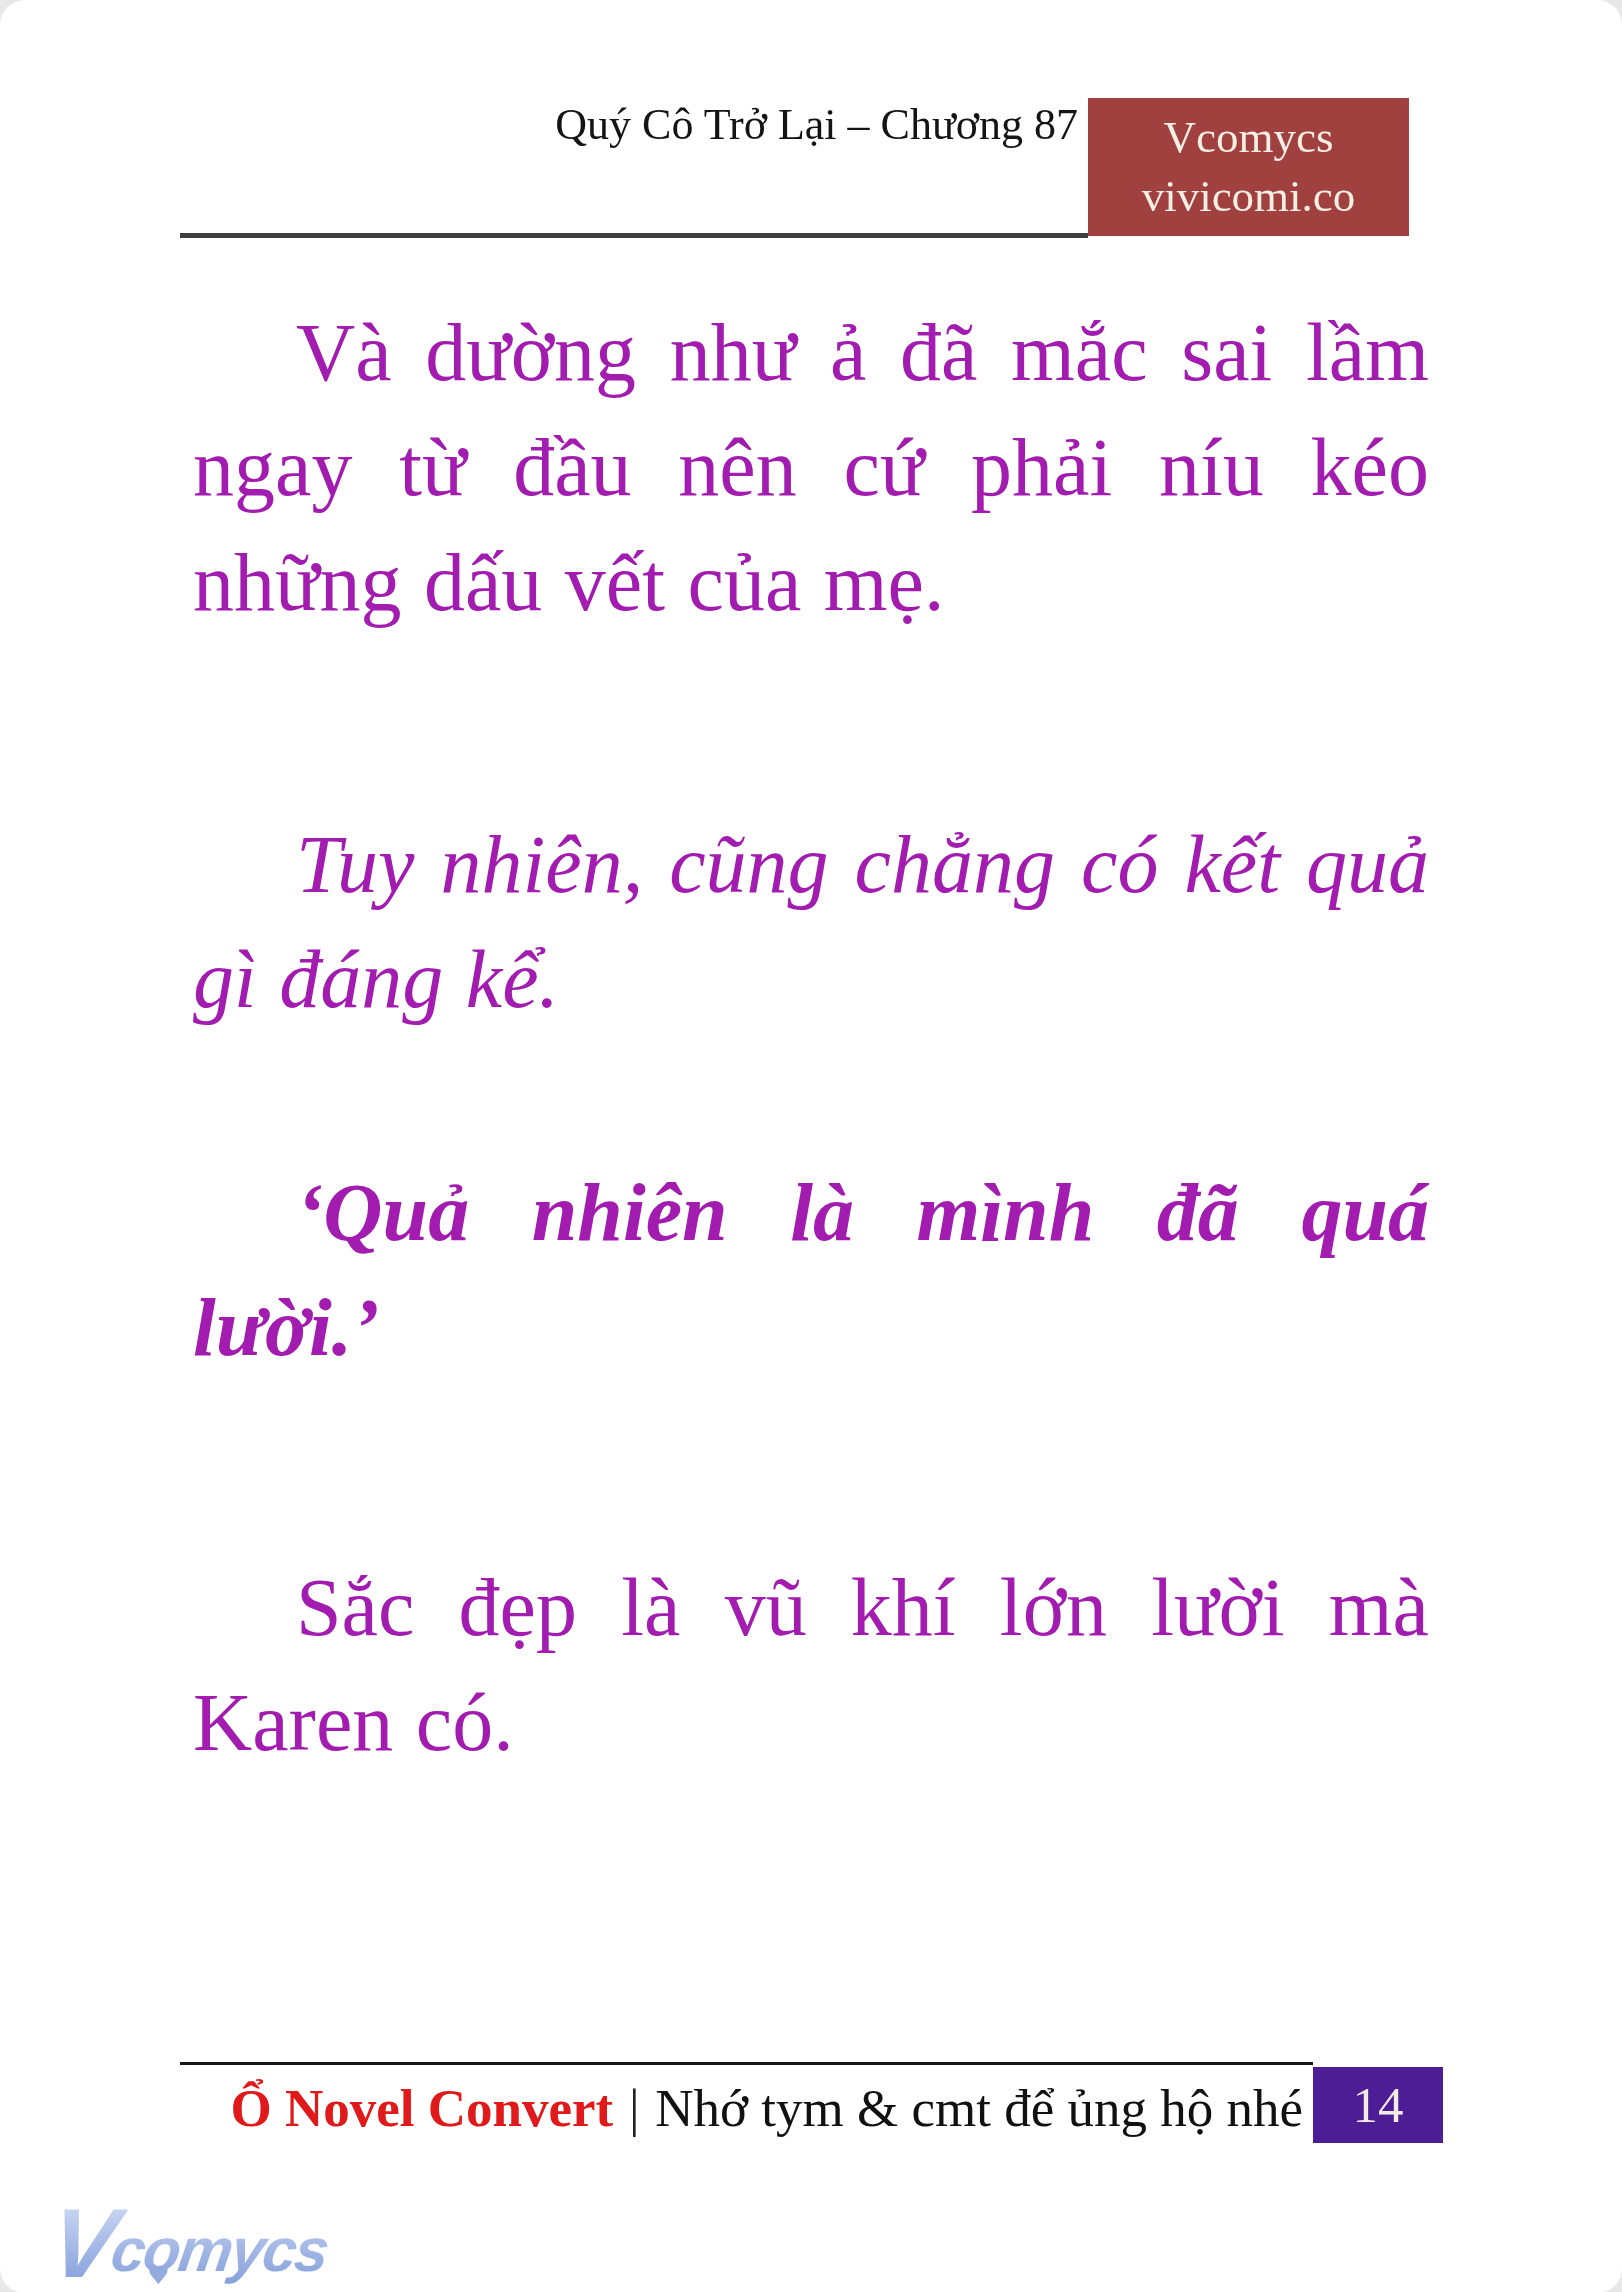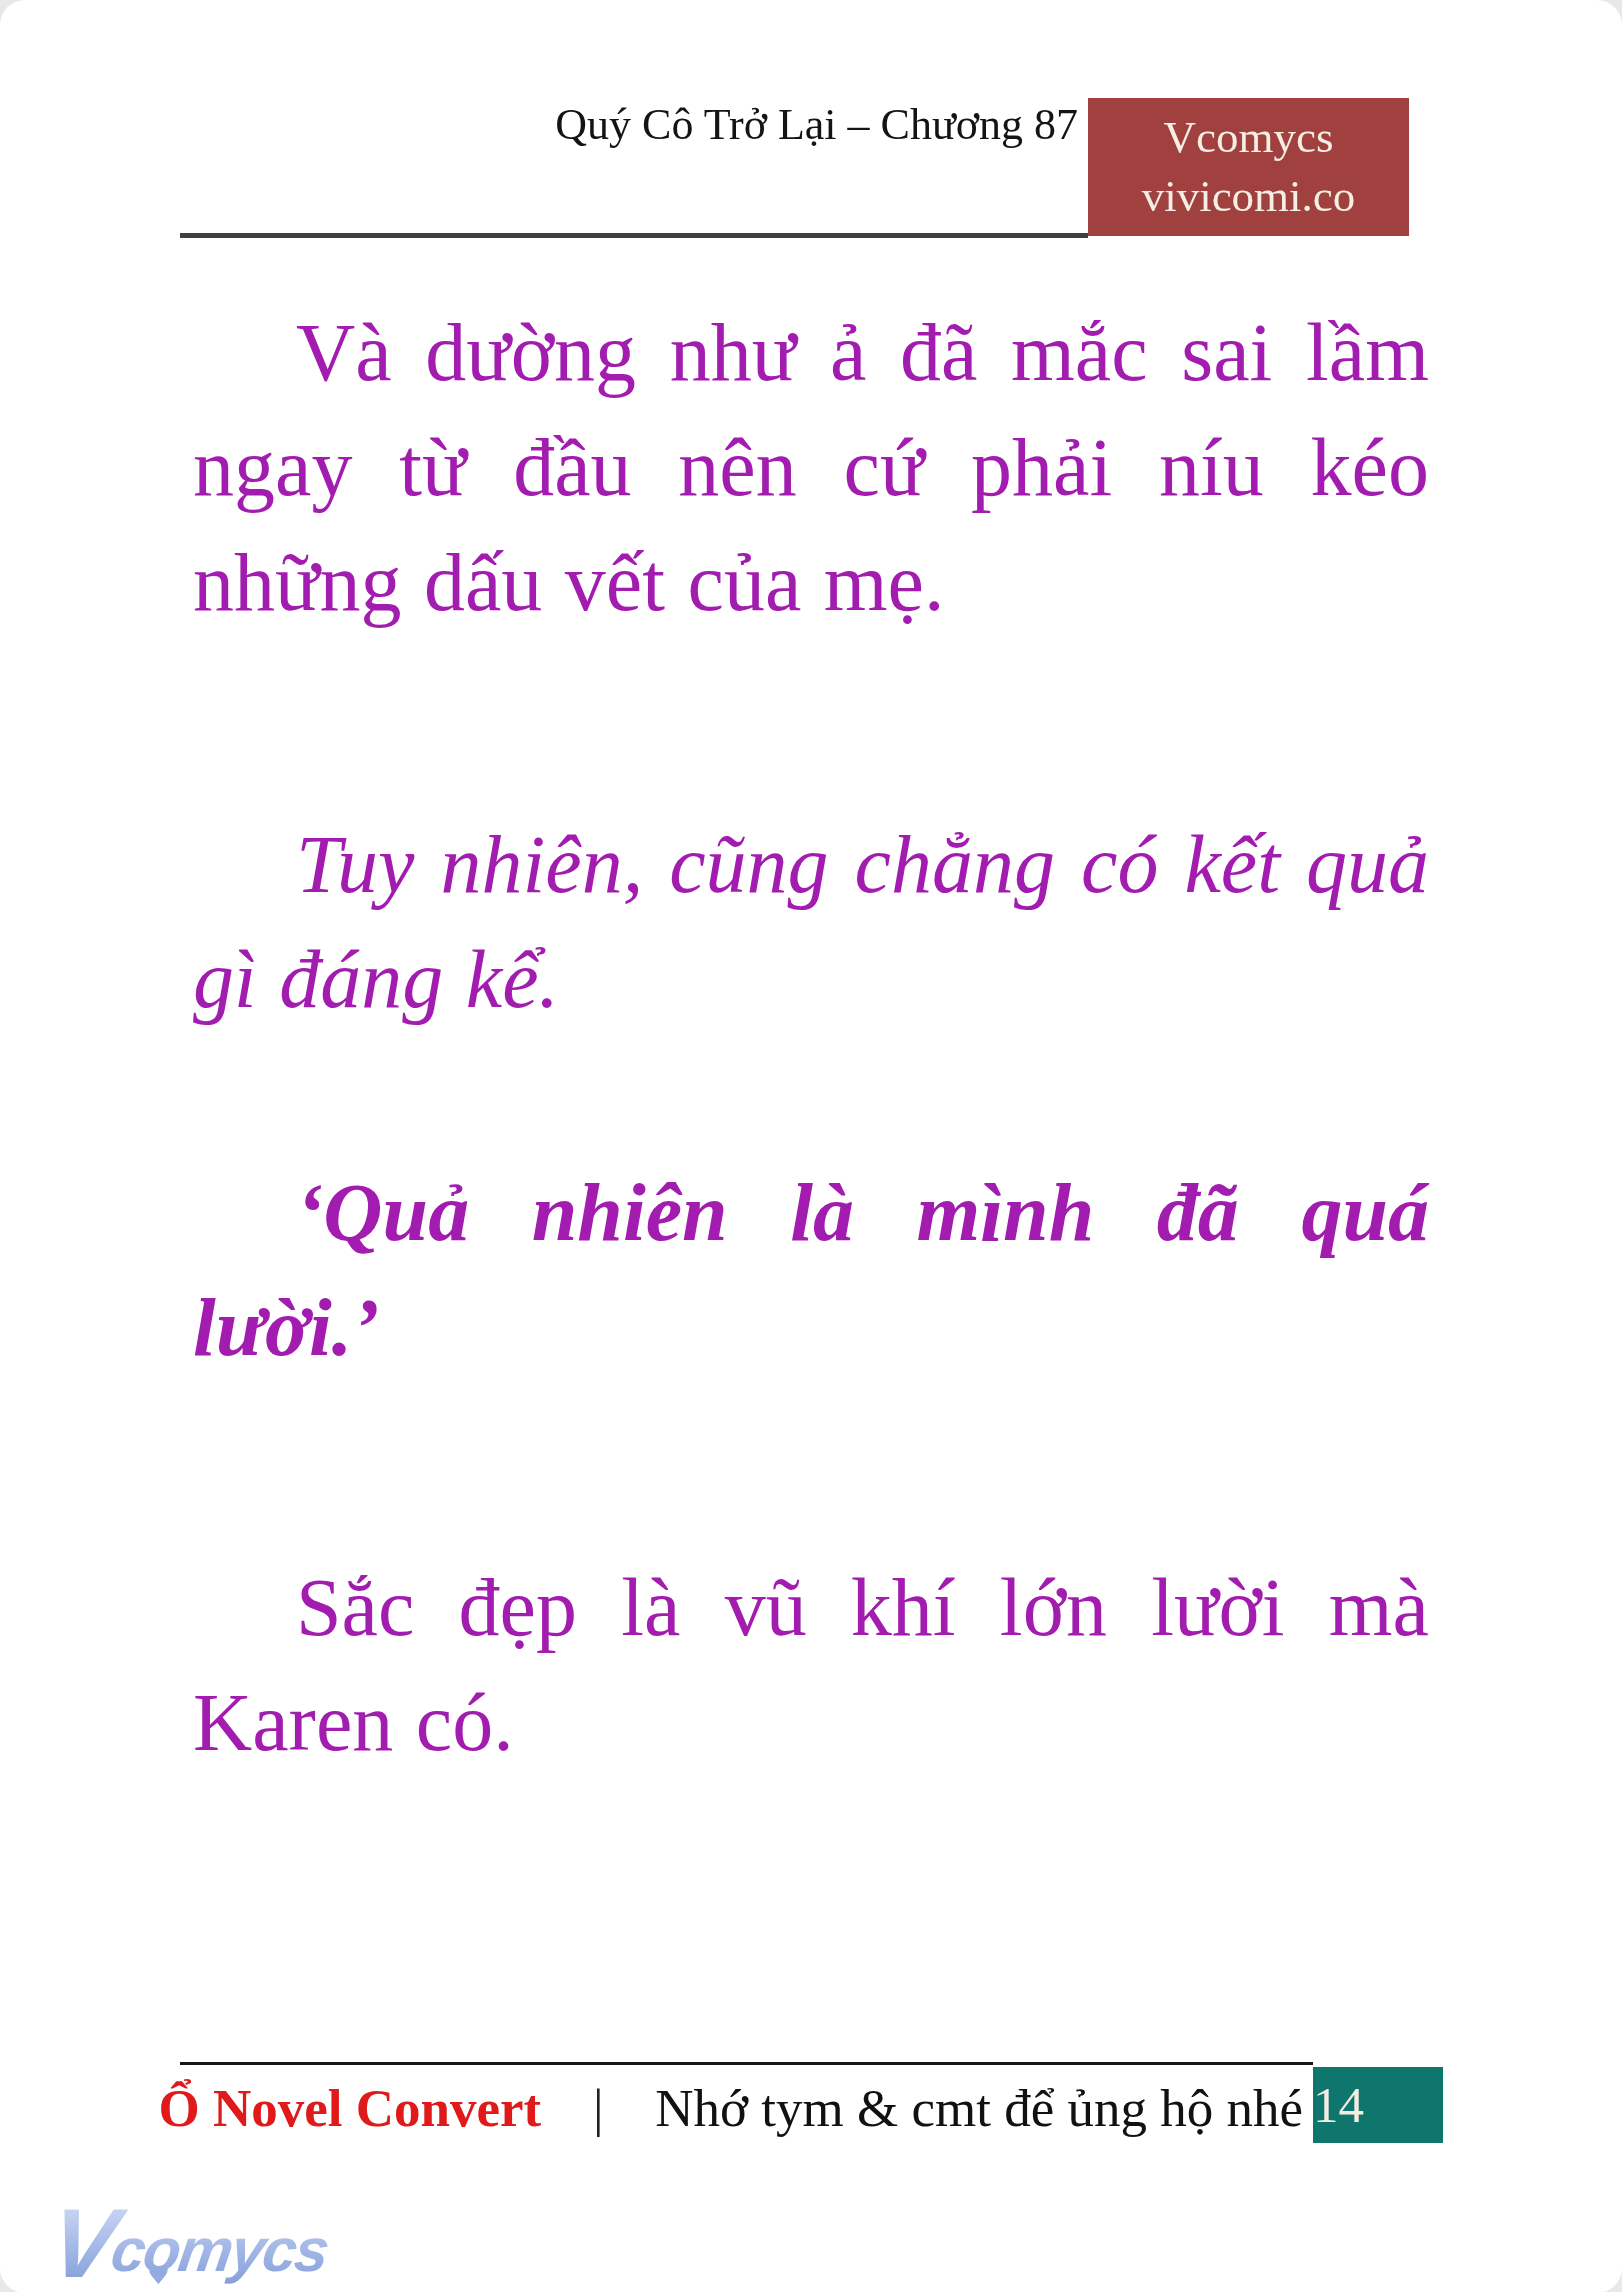--- a/index.html
+++ b/index.html
@@ -69,38 +69,37 @@
     background:#161616;
   }
   .footer-text{
     position:absolute;
     right:319px;top:2070px;
     height:76px;
     display:flex;align-items:center;
     font-size:53px;
     white-space:nowrap;
     color:#111;
-    gap:36px;
   }
   .footer-brand{
     color:#e01a1a;
     font-weight:bold;
   }
   .footer-sep{
     margin:0 15.7px;
     color:#222;
     font-weight:300;
   }
   .page-number-box{
     position:absolute;
     left:1313px;top:2067px;
     width:130px;height:76px;
-    background:#0f766e;
+    background:#4c1d95;
     color:#f3ece3;
-    display:flex;align-items:center;justify-content:flex-start;
+    display:flex;align-items:center;justify-content:center;
     font-size:51px;
   }
 
   
   .watermark{
     position:absolute;
     left:51px;top:2201px;
     font-family:"Liberation Sans", sans-serif;
     font-style:italic;
     font-weight:bold;

